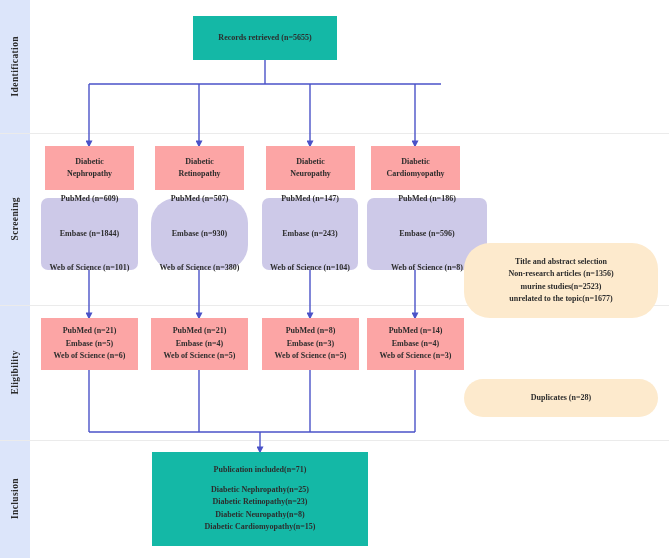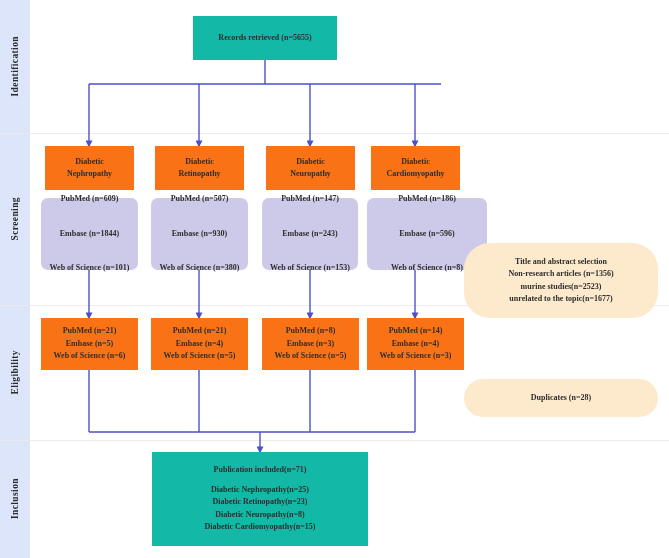--- a/index.html
+++ b/index.html
@@ -61,21 +61,21 @@
     text-align: center;
     color: #2d2d2d;
     font-size: 8px;
     font-weight: bold;
     line-height: 12.5px;
   }
   .box .line { display: block; white-space: nowrap; }
   .box .spacer { height: 7px; }
 
   .box-teal-strong { background: #14b8a6; }
-  .box-mint        { background: #f97316; }
+  .box-mint        { background: #fca5a5; }
   .box-purple      { background: #cdc9e8; border-radius: 7px; gap: 22px; }
   .box-peach       { background: #fdeacd; border-radius: 26px; }
 
   
   #wires {
     position: absolute;
     left: 0; top: 0;
     width: 669px; height: 558px;
     pointer-events: none;
   }
@@ -154,29 +154,29 @@
   <div class="box box-mint" style="left:371px;top:146px;width:89px;height:44px;">
     <span class="line">Diabetic</span>
     <span class="line">Cardiomyopathy</span>
   </div>
 
   <div class="box box-purple" style="left:41px;top:198px;width:97px;height:72px;">
     <span class="line">PubMed (n=609)</span>
     <span class="line">Embase (n=1844)</span>
     <span class="line">Web of Science (n=101)</span>
   </div>
-  <div class="box box-purple" style="left:151px;top:198px;width:97px;height:72px;">
+  <div class="box box-purple" style="left:151px;top:198px;width:97px;height:72px;border-radius:25px;">
     <span class="line">PubMed (n=507)</span>
     <span class="line">Embase (n=930)</span>
     <span class="line">Web of Science (n=380)</span>
   </div>
   <div class="box box-purple" style="left:262px;top:198px;width:96px;height:72px;">
     <span class="line">PubMed (n=147)</span>
     <span class="line">Embase (n=243)</span>
-    <span class="line">Web of Science (n=153)</span>
+    <span class="line">Web of Science (n=104)</span>
   </div>
   <div class="box box-purple" style="left:367px;top:198px;width:120px;height:72px;">
     <span class="line">PubMed (n=186)</span>
     <span class="line">Embase (n=596)</span>
     <span class="line">Web of Science (n=8)</span>
   </div>
 
   <div class="box box-peach" style="left:464px;top:243px;width:194px;height:75px;">
     <span class="line">Title and abstract selection</span>
     <span class="line">Non-research articles (n=1356)</span>

